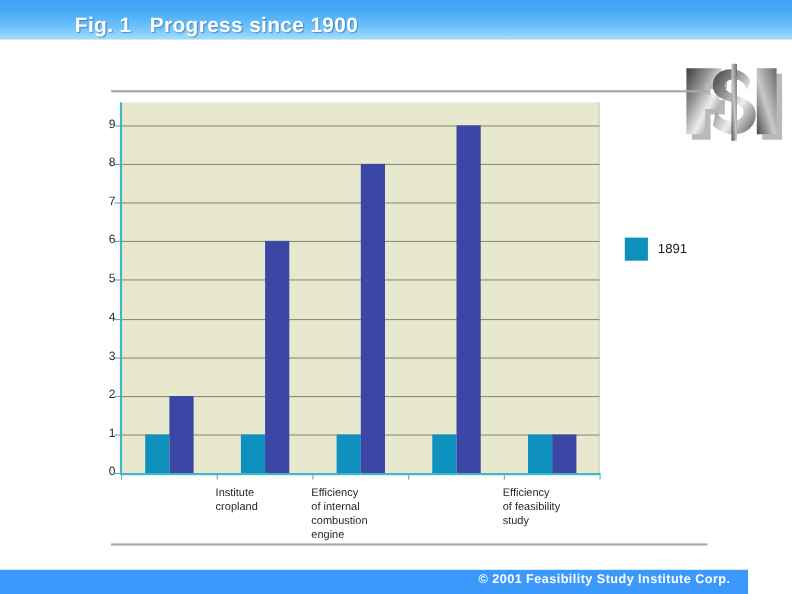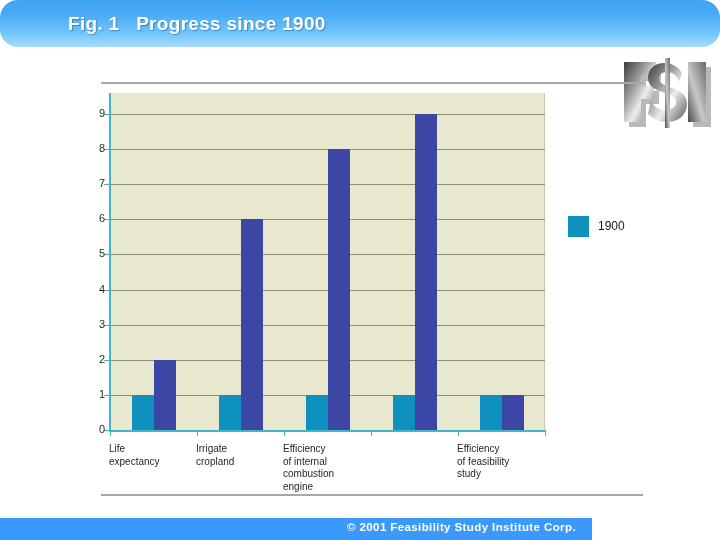--- a/index.html
+++ b/index.html
@@ -14,23 +14,22 @@
     overflow: hidden;
     font-family: "Liberation Sans", sans-serif;
     background: #ffffff;
   }
 
   
   #header-banner {
     position: absolute;
     left: 0; top: 0;
     width: 720px;
-    height: 47px;
+    height: 36px;
     background: linear-gradient(to bottom, #3FA3F5 0%, #47AAF7 28%, #6FC4FB 70%, #A8DDFD 100%);
-    border-radius: 18px;
   }
   #page-title {
     position: absolute;
     left: 68px;
     top: 13px;
     font-size: 19px;
     font-weight: bold;
     color: #ffffff;
     letter-spacing: 0.3px;
     text-shadow: 1px 1px 1px rgba(40,90,140,0.55);
@@ -165,21 +164,21 @@
     margin-left: 9px;
     font-size: 12px;
     color: #1A1A1A;
   }
 
   
   #footer-bar {
     position: absolute;
     left: 0;
     top: 518px;
-    width: 592px;
+    width: 680px;
     height: 22px;
     background: #3B99FC;
   }
   #footer-text {
     position: absolute;
     right: 16px;
     top: 3px;
     font-size: 11.5px;
     font-weight: bold;
     color: #ffffff;
@@ -282,35 +281,33 @@
       <div class="bar" title="1900: 1" style="left: 218px; width: 22px; height: 35px; bottom: 8px; background: rgb(14, 145, 190);"></div>
       <div class="bar" title="2000: 8" style="left: 240px; width: 22px; height: 281px; bottom: 8px; background: rgb(59, 70, 165);"></div>
       <div class="bar" title="1900: 1" style="left: 305px; width: 22px; height: 35px; bottom: 8px; background: rgb(14, 145, 190);"></div>
       <div class="bar" title="2000: 9" style="left: 327px; width: 22px; height: 316px; bottom: 8px; background: rgb(59, 70, 165);"></div>
       <div class="bar" title="1900: 1" style="left: 392px; width: 22px; height: 35px; bottom: 8px; background: rgb(14, 145, 190);"></div>
       <div class="bar" title="2000: 1" style="left: 414px; width: 22px; height: 35px; bottom: 8px; background: rgb(59, 70, 165);"></div>
     </div>
 </div>
 
 <div id="x-labels">
-    <div class="xcat" style="left: 0px; white-space: pre-line;">Life
-expectancy</div>
-    <div class="xcat" style="left: 87px; white-space: pre-line;">Irrigate
+    <div class="xcat" style="left: 87px; white-space: pre-line;">Institute
 cropland</div>
     <div class="xcat" style="left: 174px; white-space: pre-line;">Efficiency
 of internal
 combustion
 engine</div>
     <div class="xcat" style="left: 348px; white-space: pre-line;">Efficiency
 of feasibility
 study</div>
   </div>
 
 <div id="legend">
     <div class="legend-row">
       <div class="legend-swatch" style="background: rgb(14, 145, 190);"></div>
-      <div class="legend-label">1900</div>
+      <div class="legend-label">1891</div>
     </div>
   </div>
 
 <div id="footer-bar">
   <div id="footer-text">© 2001 Feasibility Study Institute Corp.</div>
 </div>
 
 </body></html>

